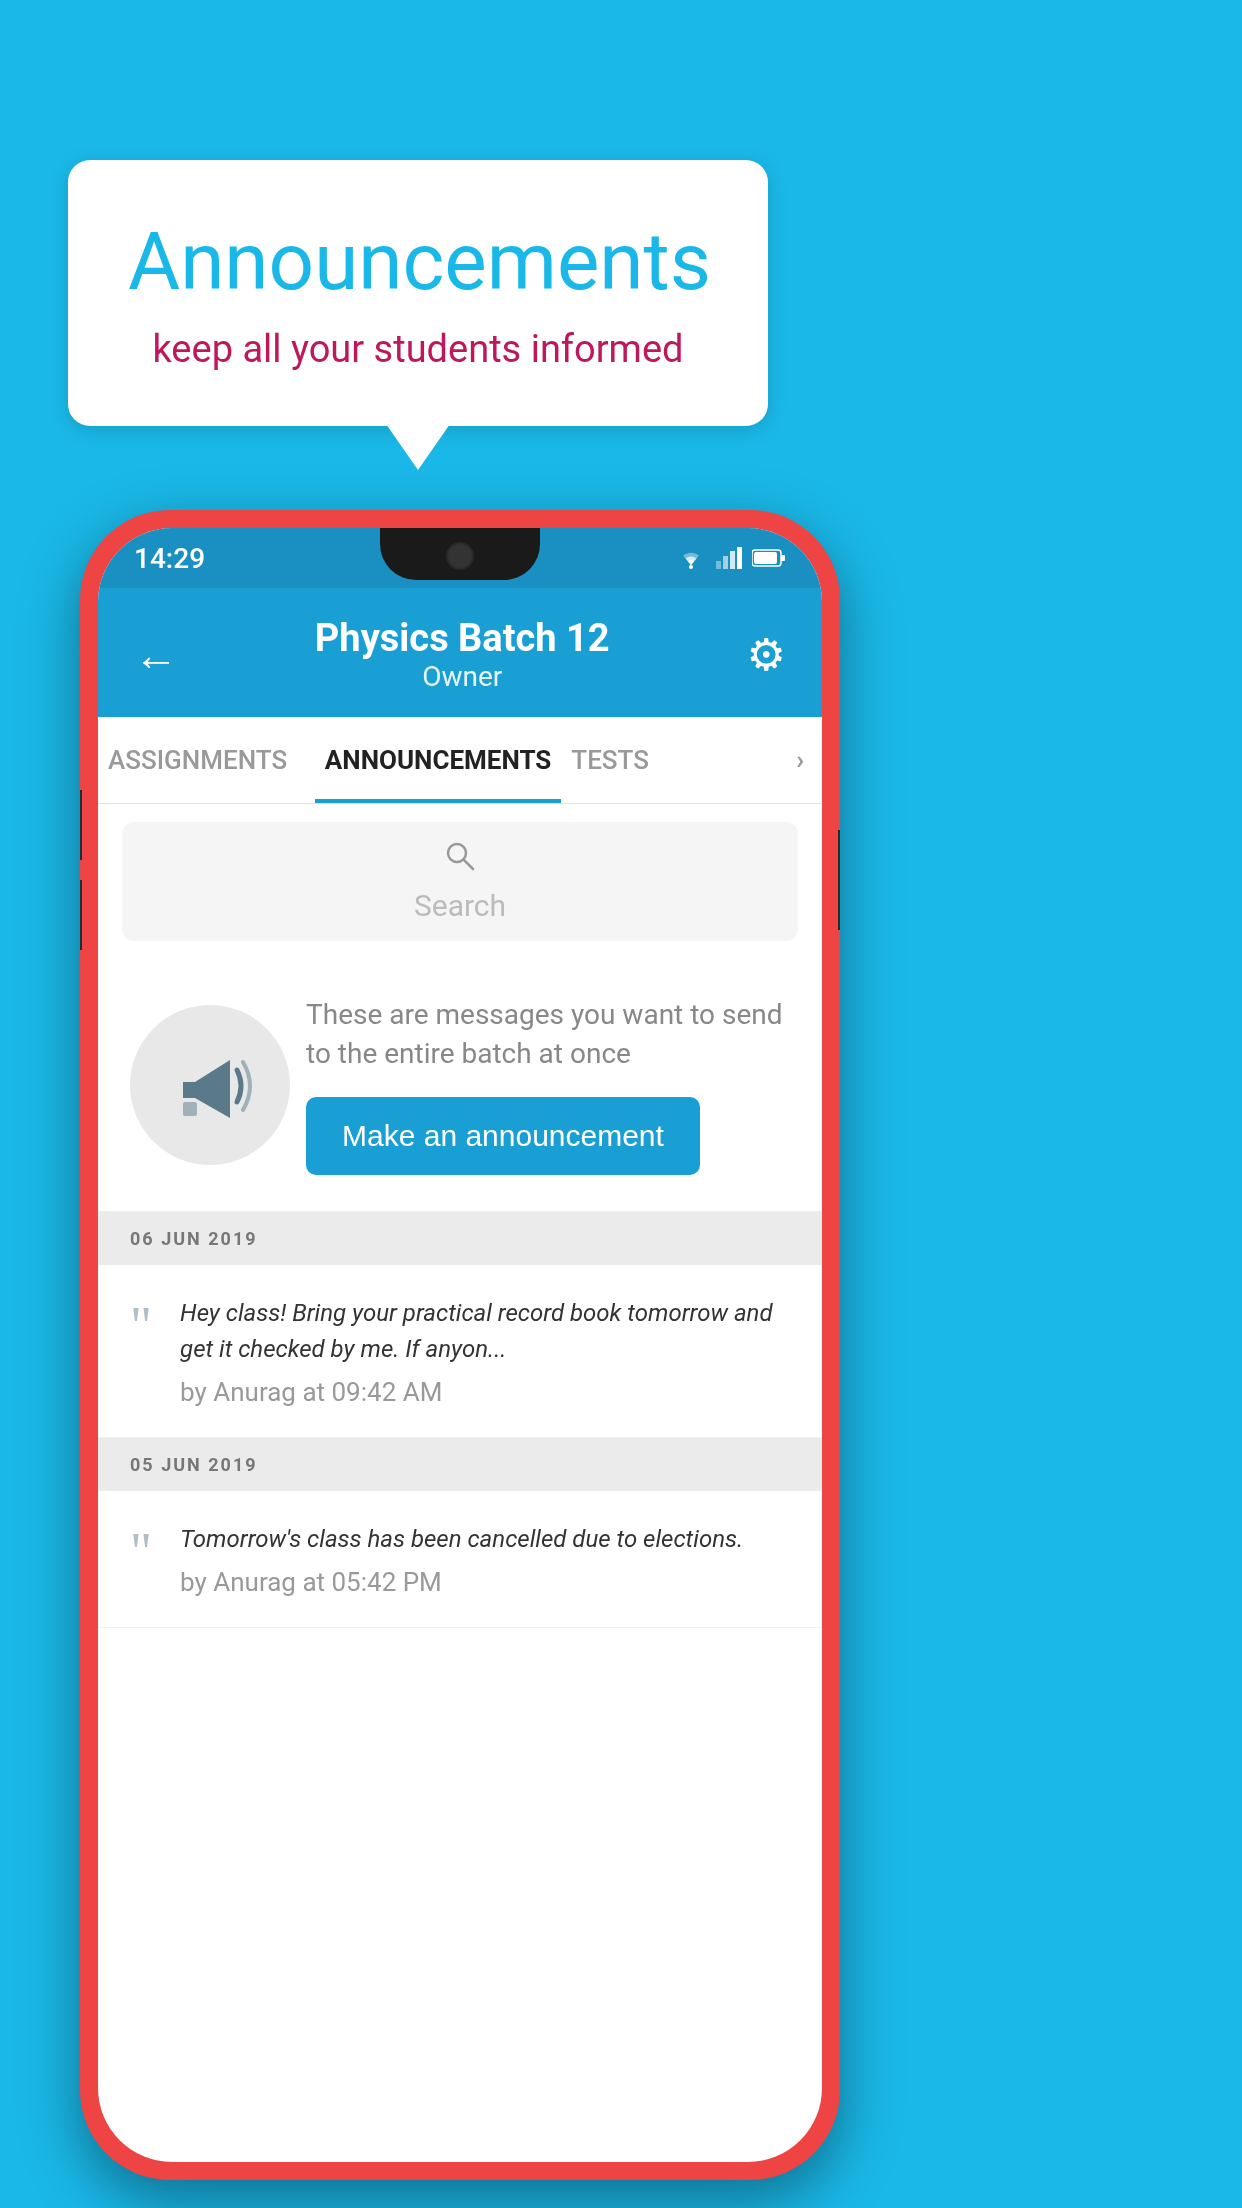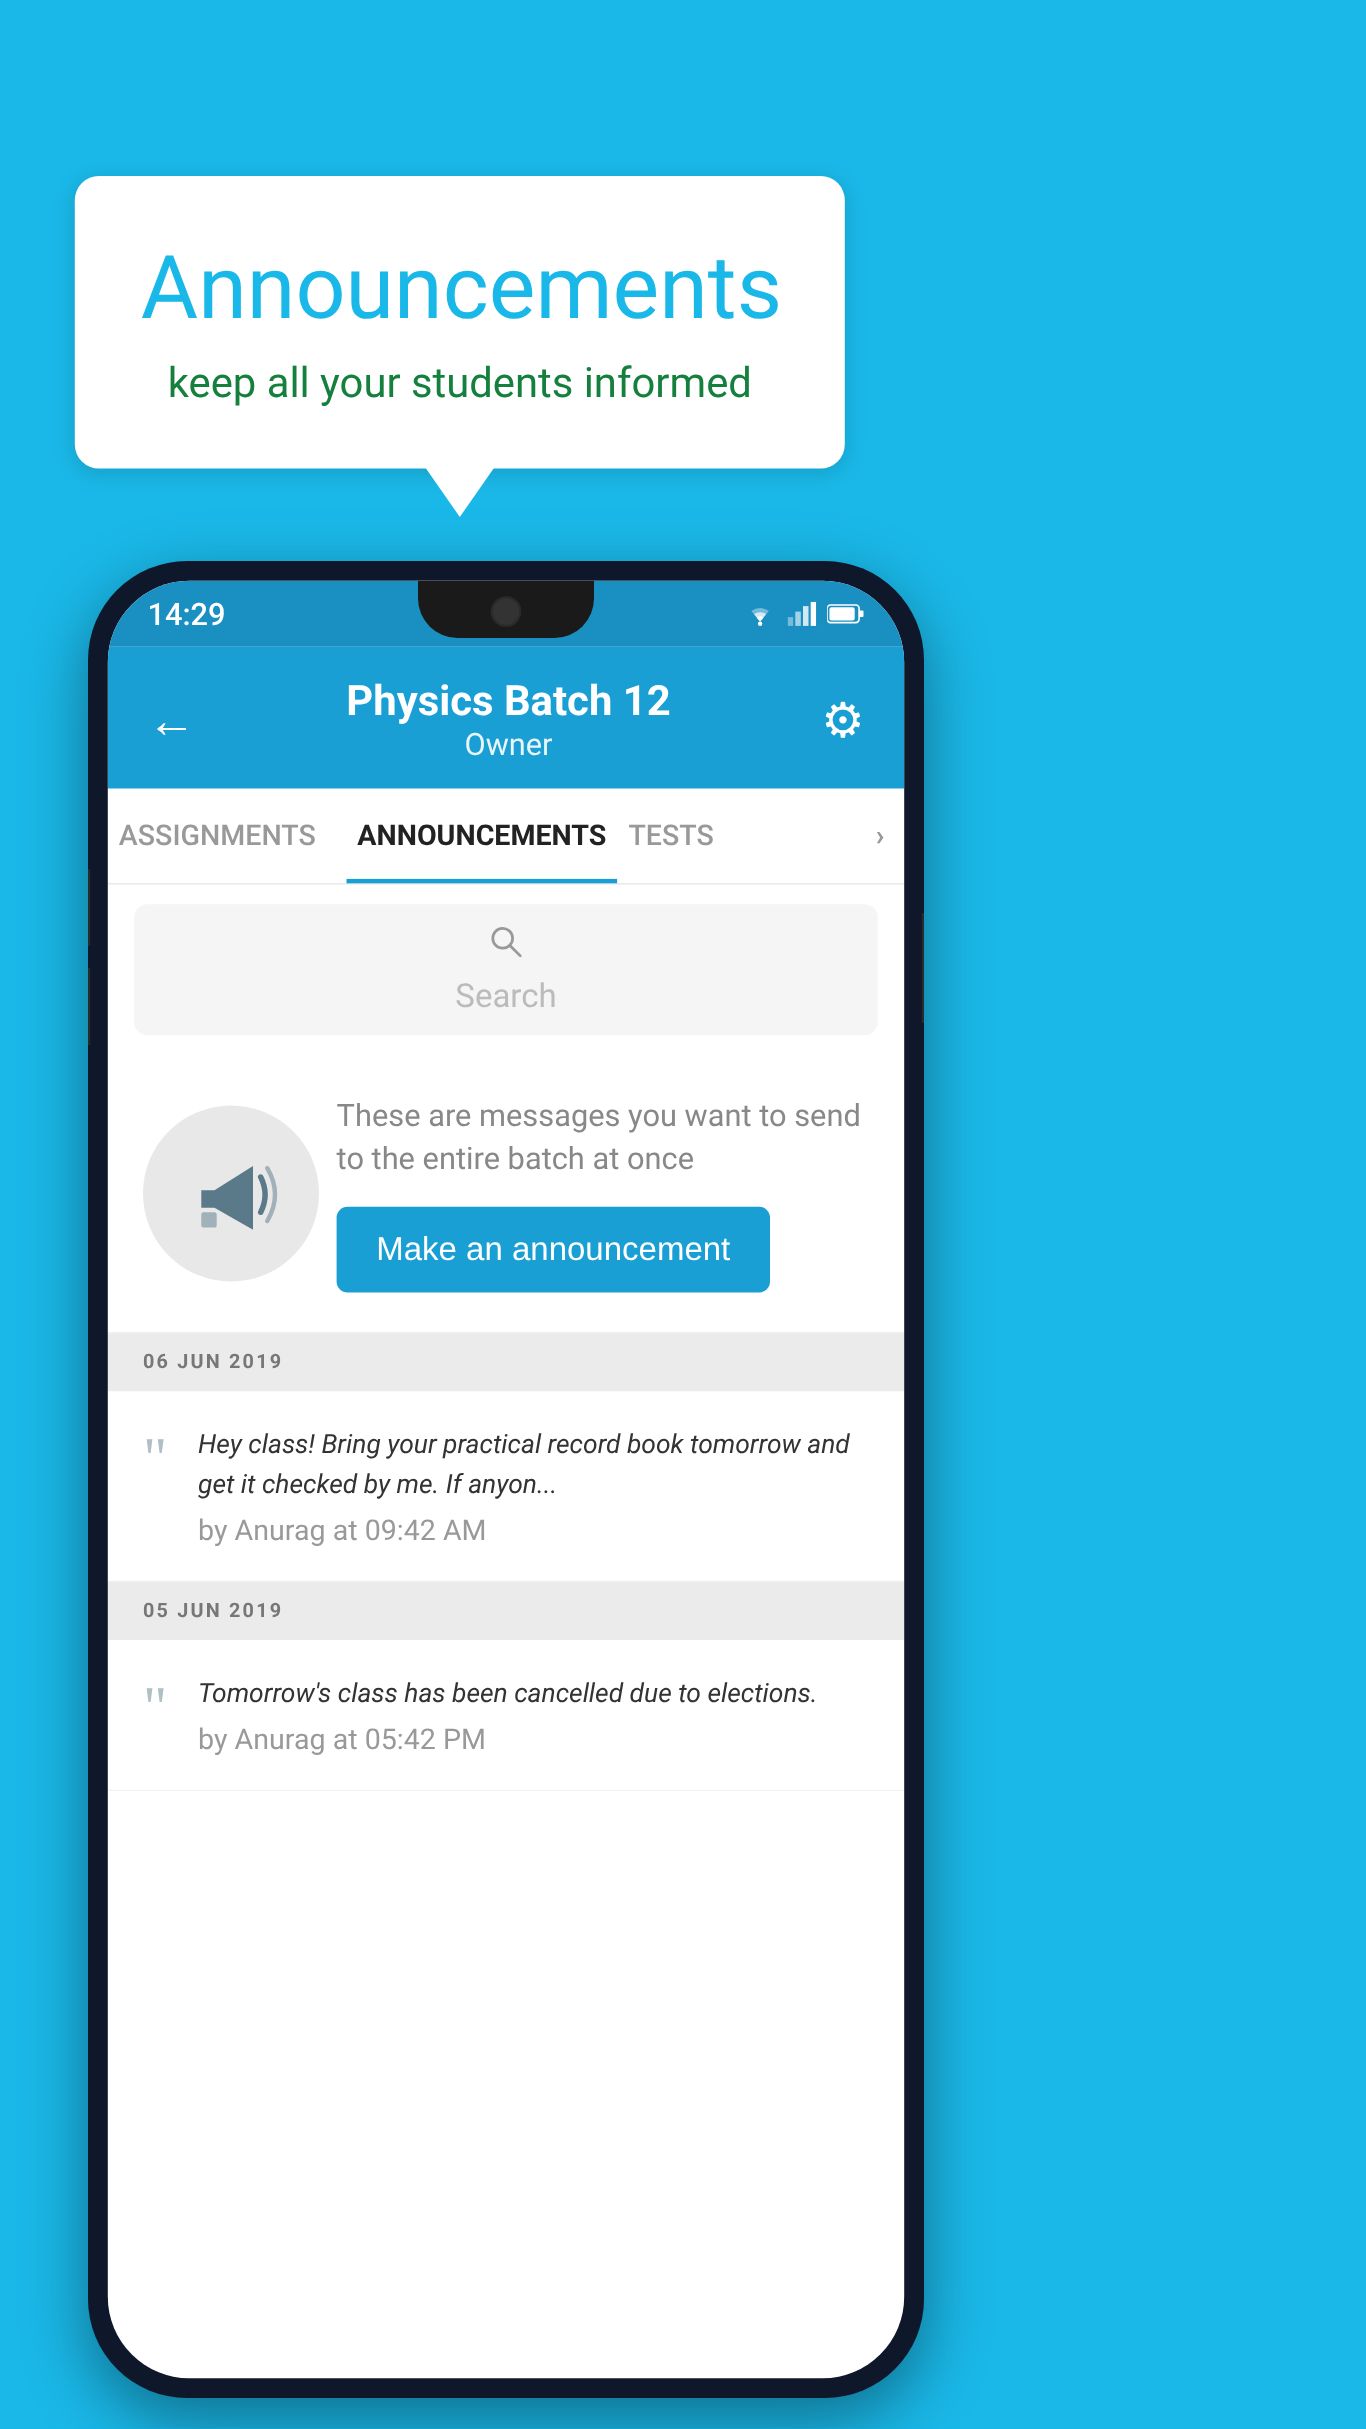--- a/index.html
+++ b/index.html
@@ -45,33 +45,33 @@
     .speech-bubble-title {
       font-size: 80px;
       font-weight: 400;
       color: #1ab8e8;
       text-align: center;
       margin-bottom: 18px;
     }
 
     .speech-bubble-subtitle {
       font-size: 38px;
-      color: #15803d;
+      color: #be185d;
       text-align: center;
       font-weight: 400;
     }
 
     
     .phone-frame {
       position: absolute;
       top: 510px;
       left: 80px;
       width: 760px;
       height: 1670px;
-      background: #0f172a;
+      background: #ef4444;
       border-radius: 90px;
       box-shadow: 0 20px 60px rgba(0,0,0,0.4);
       overflow: hidden;
     }
 
     
     .phone-screen {
       position: absolute;
       top: 18px;
       left: 18px;

